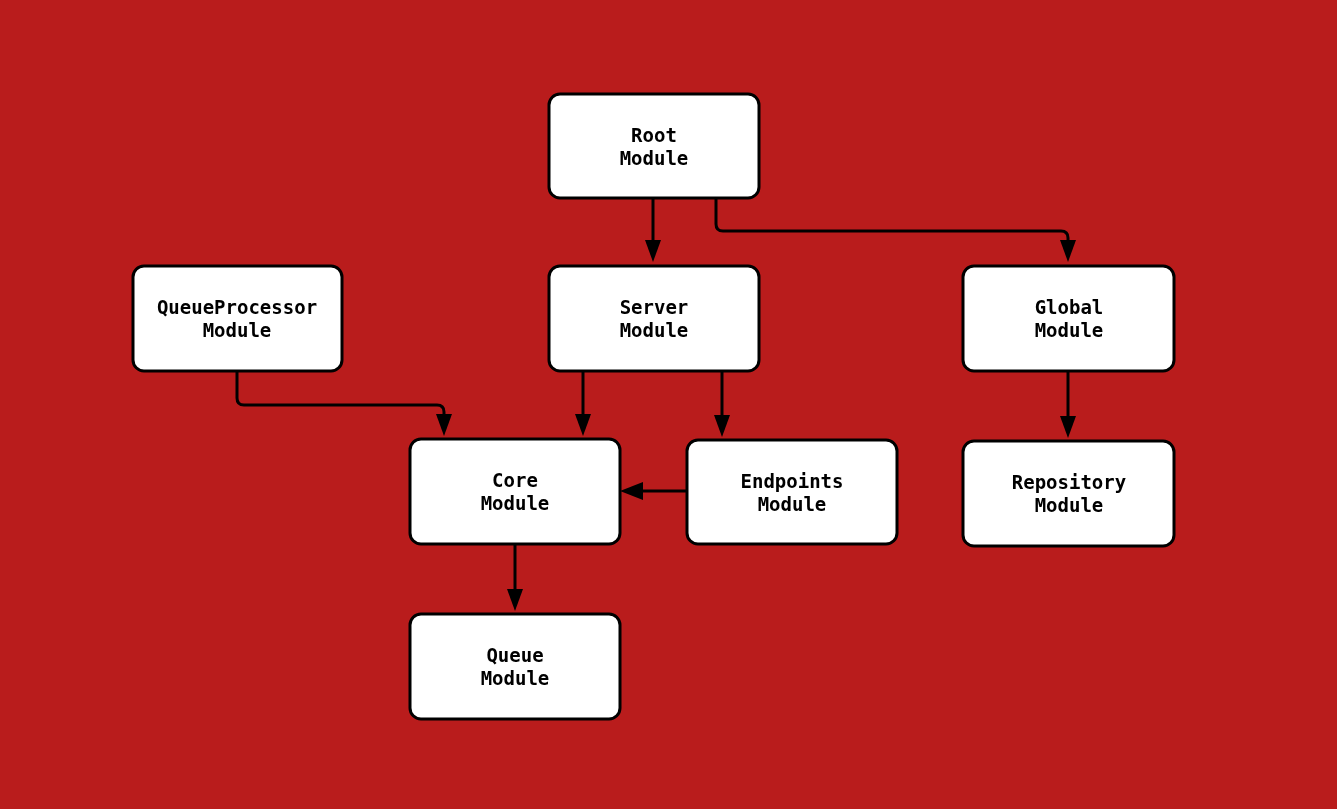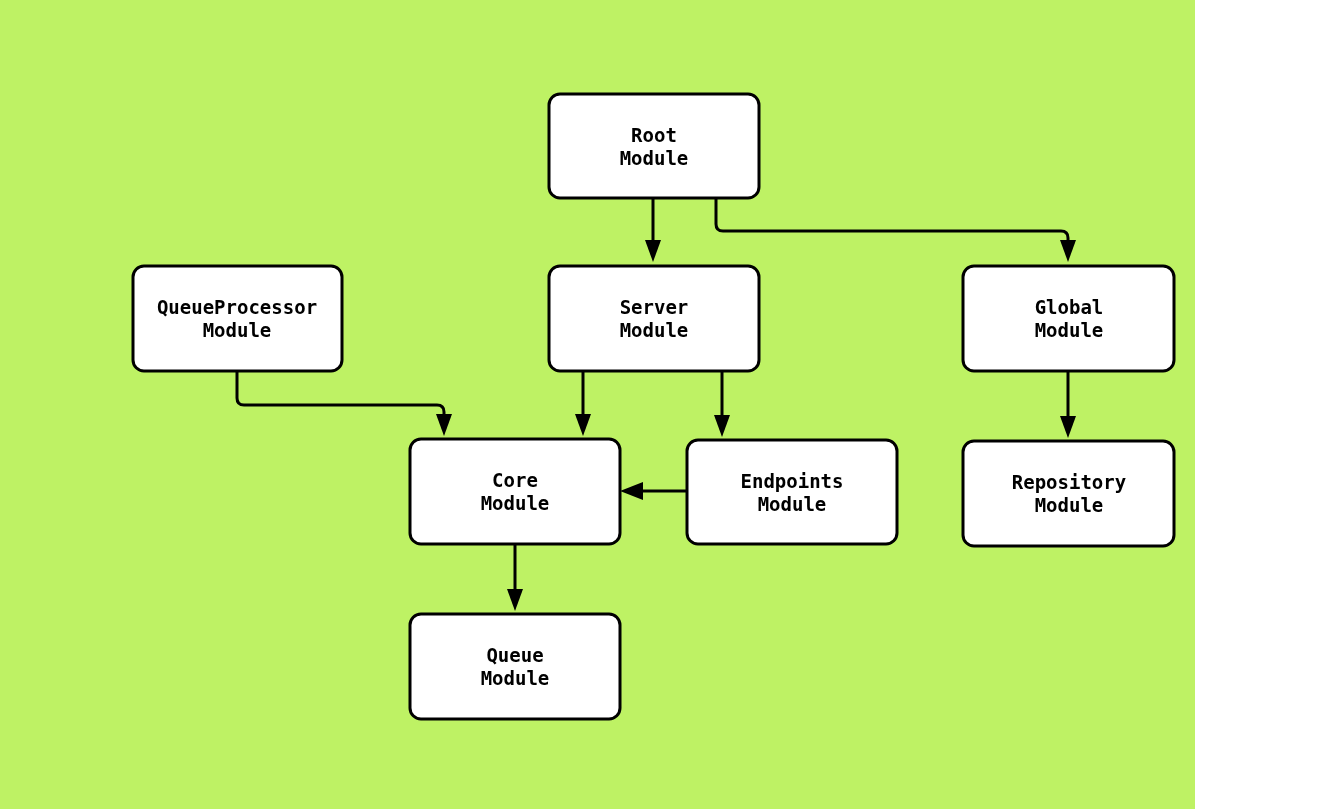--- a/index.html
+++ b/index.html
@@ -9,23 +9,23 @@
     background: #ffffff;
   }
   body {
     width: 1337px;
     height: 809px;
     overflow: hidden;
     font-family: "DejaVu Sans Mono", "Liberation Mono", monospace;
   }
   #diagram-canvas {
     position: relative;
-    width: 1195px;
+    width: 1337px;
     height: 809px;
-    background: #bef264;
+    background: #b91c1c;
   }
   svg.diagram {
     position: absolute;
     top: 0;
     left: 0;
     width: 1337px;
     height: 809px;
     display: block;
   }
   .node-box {

